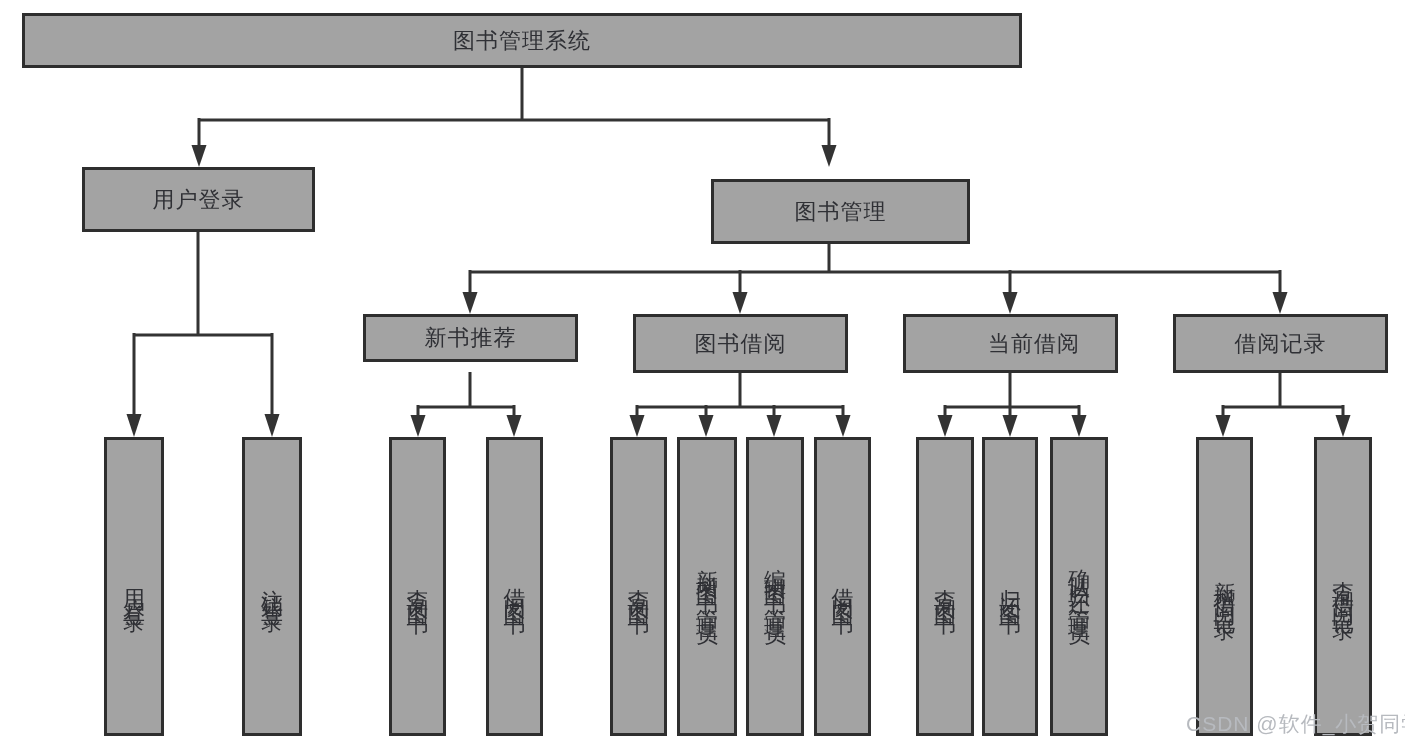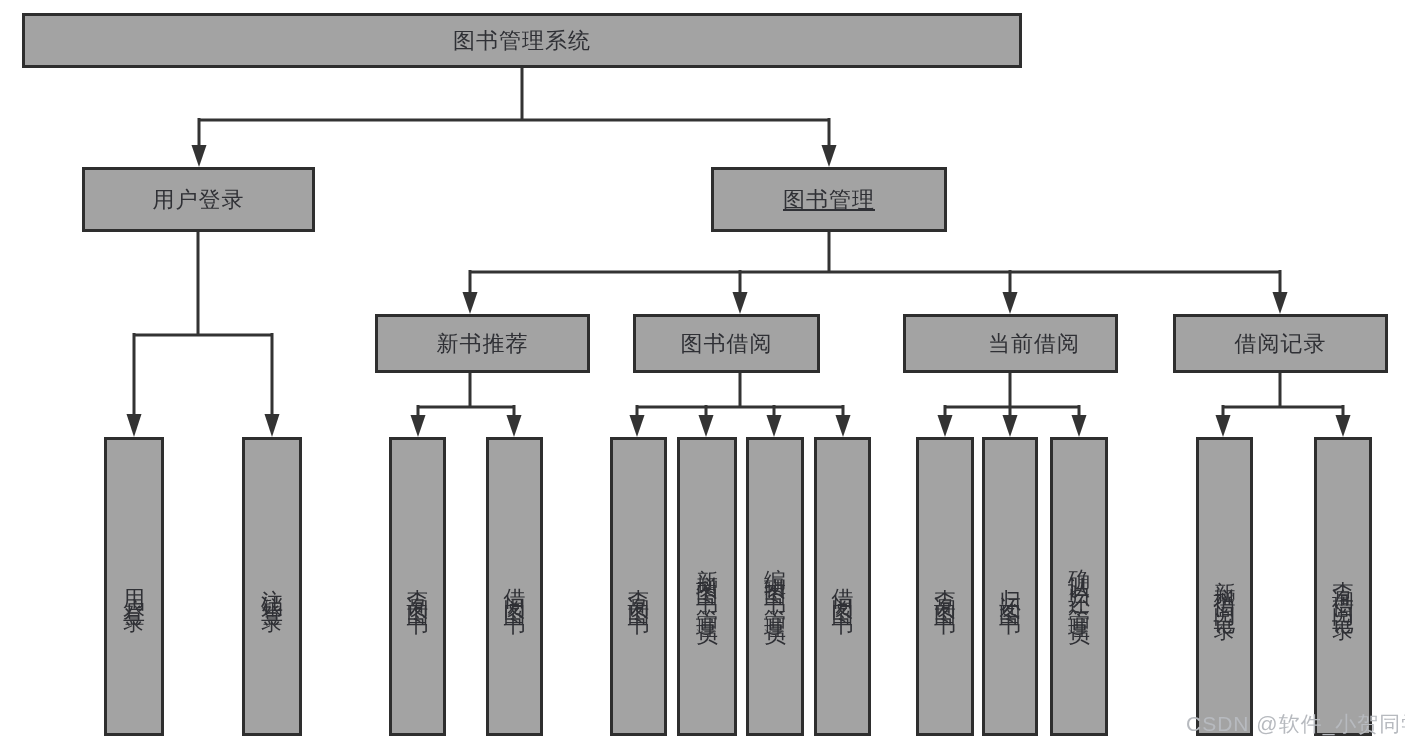--- a/index.html
+++ b/index.html
@@ -82,24 +82,24 @@
       <polygon points="1002.5,415 1017.5,415 1010,437"></polygon>
       <polygon points="1071.5,415 1086.5,415 1079,437"></polygon>
       <polygon points="1215.5,415 1230.5,415 1223,437"></polygon>
       <polygon points="1335.5,415 1350.5,415 1343,437"></polygon>
     </g>
   </svg>
 
   <div class="node" style="left:22px;top:13px;width:1000px;height:55px;">图书管理系统</div>
 
   <div class="node" style="left:82px;top:167px;width:233px;height:65px;">用户登录</div>
-  <div class="node" style="left:711px;top:167px;width:236px;height:65px;text-decoration:underline;">图书管理</div>
+  <div class="node" style="left:711px;top:179px;width:259px;height:65px;">图书管理</div>
 
-  <div class="node" style="left:375px;top:314px;width:215px;height:59px;">新书推荐</div>
-  <div class="node" style="left:633px;top:314px;width:187px;height:59px;">图书借阅</div>
+  <div class="node" style="left:363px;top:314px;width:215px;height:48px;">新书推荐</div>
+  <div class="node" style="left:633px;top:314px;width:215px;height:59px;">图书借阅</div>
   <div class="node" style="left:903px;top:314px;width:215px;height:59px;padding-left:47px;">当前借阅</div>
   <div class="node" style="left:1173px;top:314px;width:215px;height:59px;">借阅记录</div>
 
   <div class="node leaf" style="left:104px;top:437px;width:60px;height:299px;">
     <span class="vtext">用户登录</span>
   </div>
   <div class="node leaf" style="left:242px;top:437px;width:60px;height:299px;">
     <span class="vtext">注销登录</span>
   </div>
 

